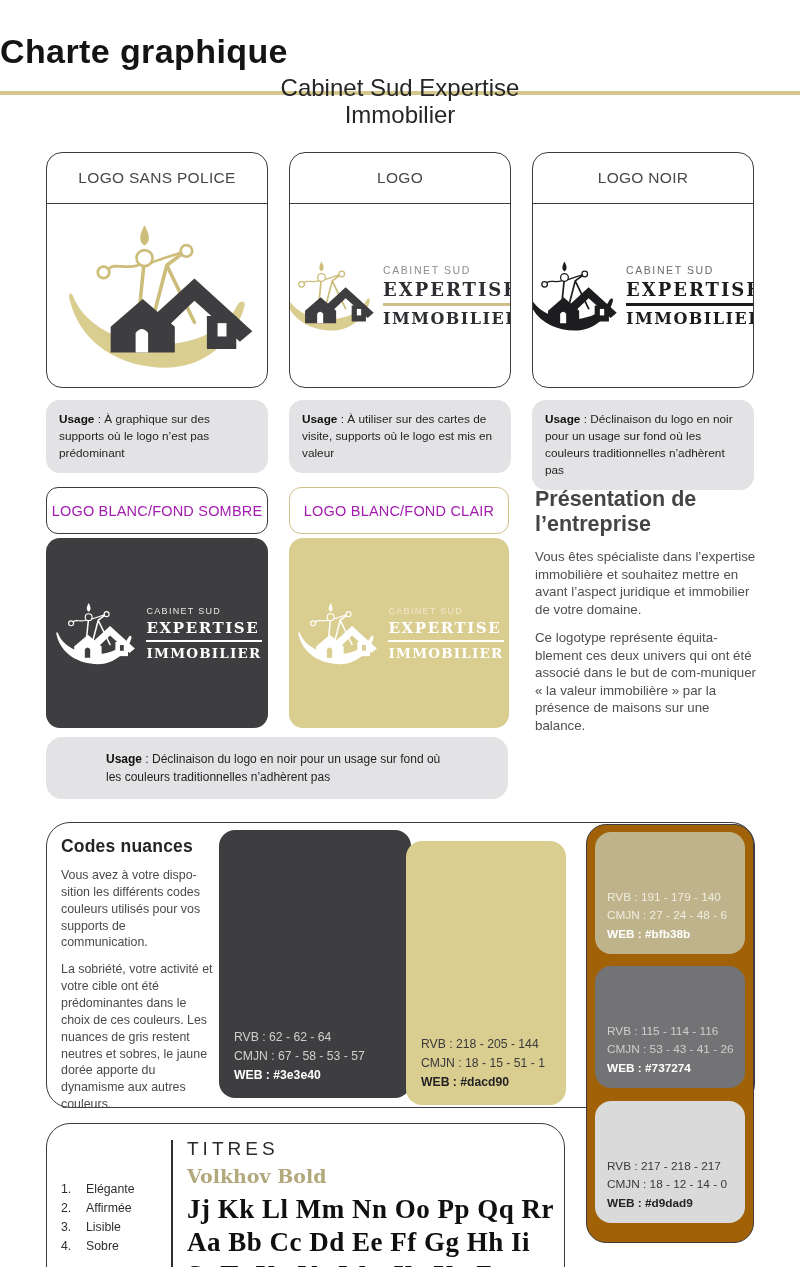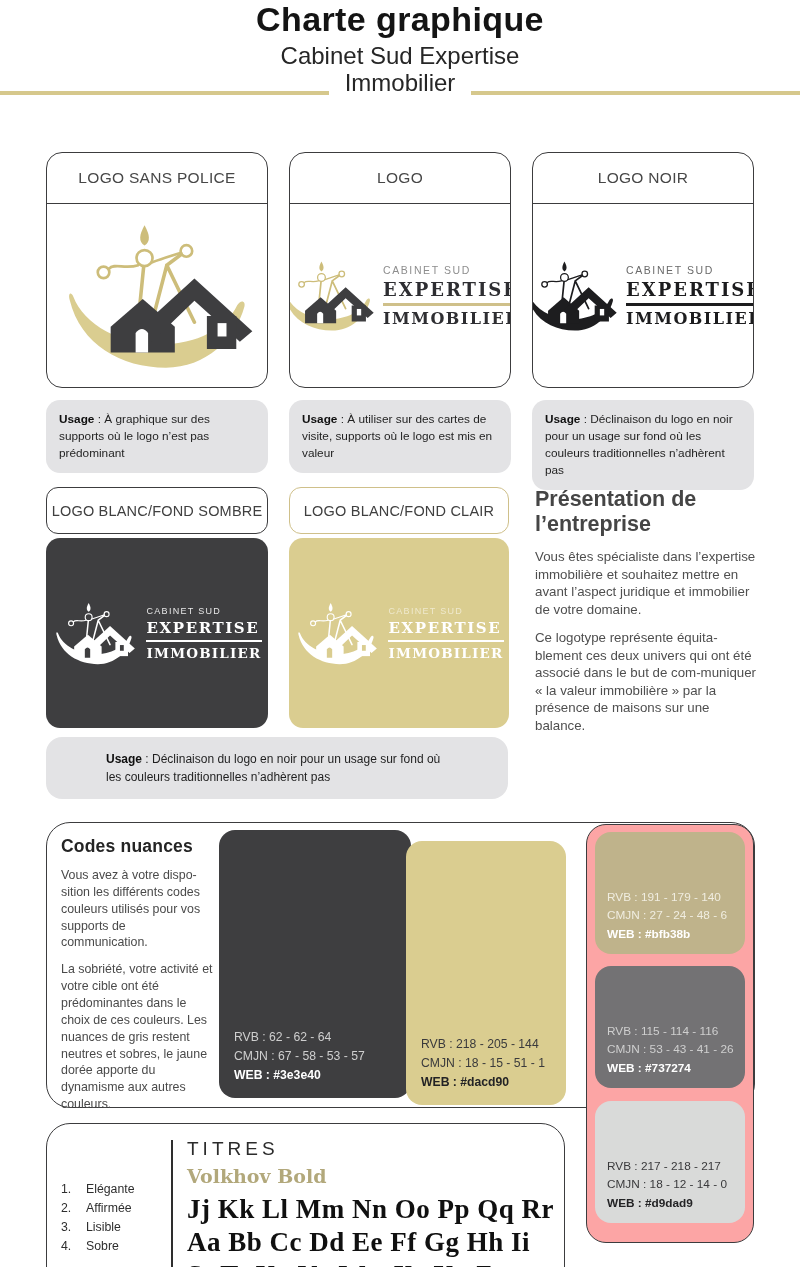--- a/index.html
+++ b/index.html
@@ -1,21 +1,21 @@
 <!DOCTYPE html>
 <html><head>
 <meta charset="utf-8">
 <style>
   html,body{margin:0;padding:0;background:#ffffff;}
   body{width:800px;height:1267px;position:relative;overflow:hidden;font-family:"Liberation Sans",sans-serif;}
 
   
   .header{position:absolute;top:0;left:0;width:800px;}
   .gold-rule{position:absolute;top:91px;left:0;width:800px;height:4px;background:#d6c88c;z-index:0;}
-  .title{margin-top:0;text-align:center;font-size:34px;font-weight:800;color:#141414;letter-spacing:.4px;}
+  .title{margin-top:32px;text-align:left;font-size:34px;font-weight:800;color:#141414;letter-spacing:.4px;}
   .subtitle{position:relative;z-index:1;text-align:center;font-size:24px;color:#262626;line-height:27px;margin-top:3px;font-weight:400;}
   .sub1{display:block;}
   .sub2{display:inline-block;background:#ffffff;padding:0 16px;}
 
   
   .row1{position:absolute;top:152px;left:46px;width:708px;display:flex;gap:21px;}
   .card{width:222px;height:236px;border:1.4px solid #3c3c3e;border-radius:16px;background:#fff;box-sizing:border-box;overflow:hidden;}
   .card-head{height:50px;border-bottom:1.4px solid #3c3c3e;display:flex;align-items:center;justify-content:center;font-size:15.5px;color:#474747;letter-spacing:.3px;}
   .card-body{height:183px;display:flex;align-items:center;justify-content:center;gap:8px;}
   .logo-art{line-height:0;}
@@ -44,21 +44,21 @@
 
   
   .usage-row{position:absolute;top:400px;left:46px;width:708px;display:flex;gap:21px;align-items:flex-start;}
   .usage-box{width:222px;box-sizing:border-box;background:#e3e3e5;border-radius:14px;padding:11px 13px;font-size:11.8px;line-height:1.45;color:#1f1f1f;}
   .usage-box b{font-weight:700;color:#0f0f0f;}
 
   
   .row2col{position:absolute;top:487px;}
   #col-sombre{left:46px;width:222px;}
   #col-clair{left:289px;width:220px;}
-  .head-box{height:47px;border:1.6px solid #3c3c3e;border-radius:12px;display:flex;align-items:center;justify-content:center;font-size:14.5px;color:#404040;box-sizing:border-box;background:#fff;margin-bottom:4px;letter-spacing:.2px;}
+  .head-box{height:47px;border:1.6px solid #3c3c3e;border-radius:12px;display:flex;align-items:center;justify-content:center;font-size:14.5px;color:#a21caf;box-sizing:border-box;background:#fff;margin-bottom:4px;letter-spacing:.2px;}
   #col-clair .head-box{border-color:#cfc08a;}
   .panel{height:190px;border-radius:14px;display:flex;align-items:center;justify-content:center;gap:10px;}
   #panel-sombre{background:#3e3e40;}
   #panel-clair{background:#dacd90;}
 
   
   .presentation{position:absolute;top:487px;left:535px;width:224px;}
   .pres-h{font-size:21.5px;font-weight:700;color:#454545;line-height:25px;}
   .presentation p{font-size:13.3px;color:#4f4f4f;line-height:1.32;margin:11px 0 0;}
 
@@ -77,21 +77,21 @@
   #sw-gold{left:359px;top:18px;width:160px;height:264px;}
   .sw-lines{position:absolute;left:15px;bottom:13px;font-size:12.2px;line-height:1.55;}
   .right-panel .sw-lines{left:12px;bottom:11px;font-size:11.8px;}
   .sw-light{color:#cfcfcf;}
   .sw-light .sw-web{color:#ffffff;font-weight:700;}
   .sw-lighter{color:#f0ede0;}
   .sw-lighter .sw-web{color:#ffffff;font-weight:700;}
   .sw-darktext{color:#3a3a3c;}
   .sw-darktext .sw-web{color:#232325;font-weight:700;}
 
-  .right-panel{position:absolute;top:824px;left:586px;width:168px;height:419px;border:1.5px solid #3c3c3e;border-radius:20px;background:#fca5a5;box-sizing:border-box;}
+  .right-panel{position:absolute;top:824px;left:586px;width:168px;height:419px;border:1.5px solid #3c3c3e;border-radius:20px;background:#a16207;box-sizing:border-box;}
   #sw-tan{left:8px;top:7px;width:150px;height:122px;}
   #sw-gray{left:8px;top:141px;width:150px;height:122px;}
   #sw-lgray{left:8px;top:276px;width:150px;height:122px;}
 
   
   .type-panel{position:absolute;top:1123px;left:46px;width:519px;height:280px;border:1.5px solid #3c3c3e;border-radius:24px;box-sizing:border-box;background:#fff;}
   .type-list{position:absolute;left:14px;top:58px;font-size:12.3px;color:#2e2e2e;}
   .tl-row{display:flex;margin-bottom:5px;}
   .tl-num{width:25px;}
   .type-divider{position:absolute;left:124px;top:16px;height:250px;width:2px;background:#2e2e2e;}

